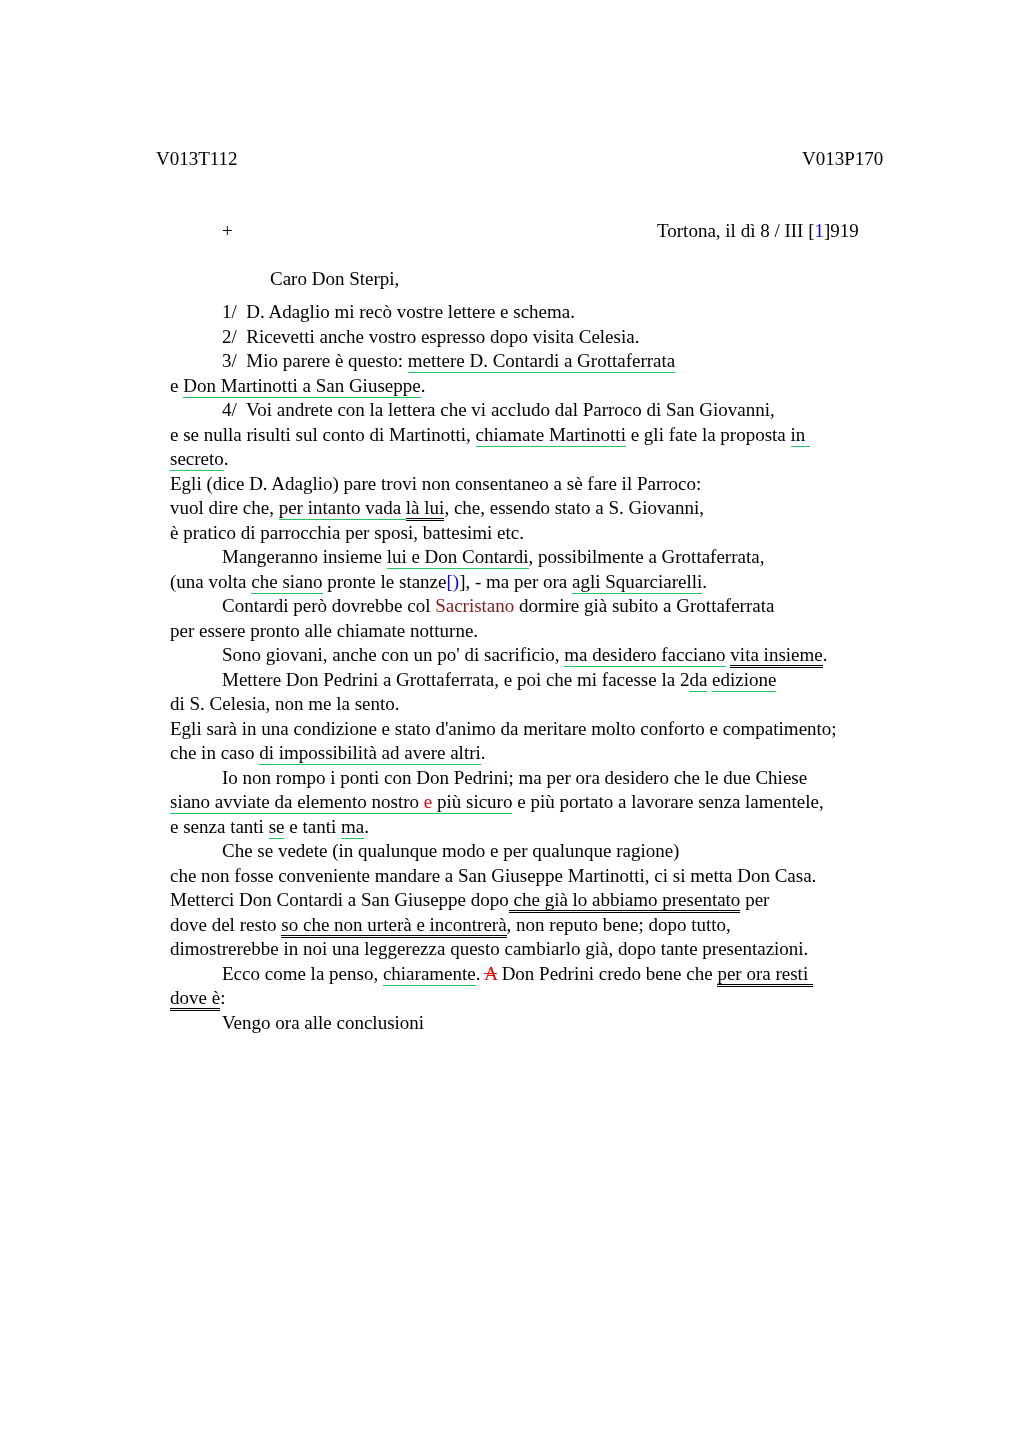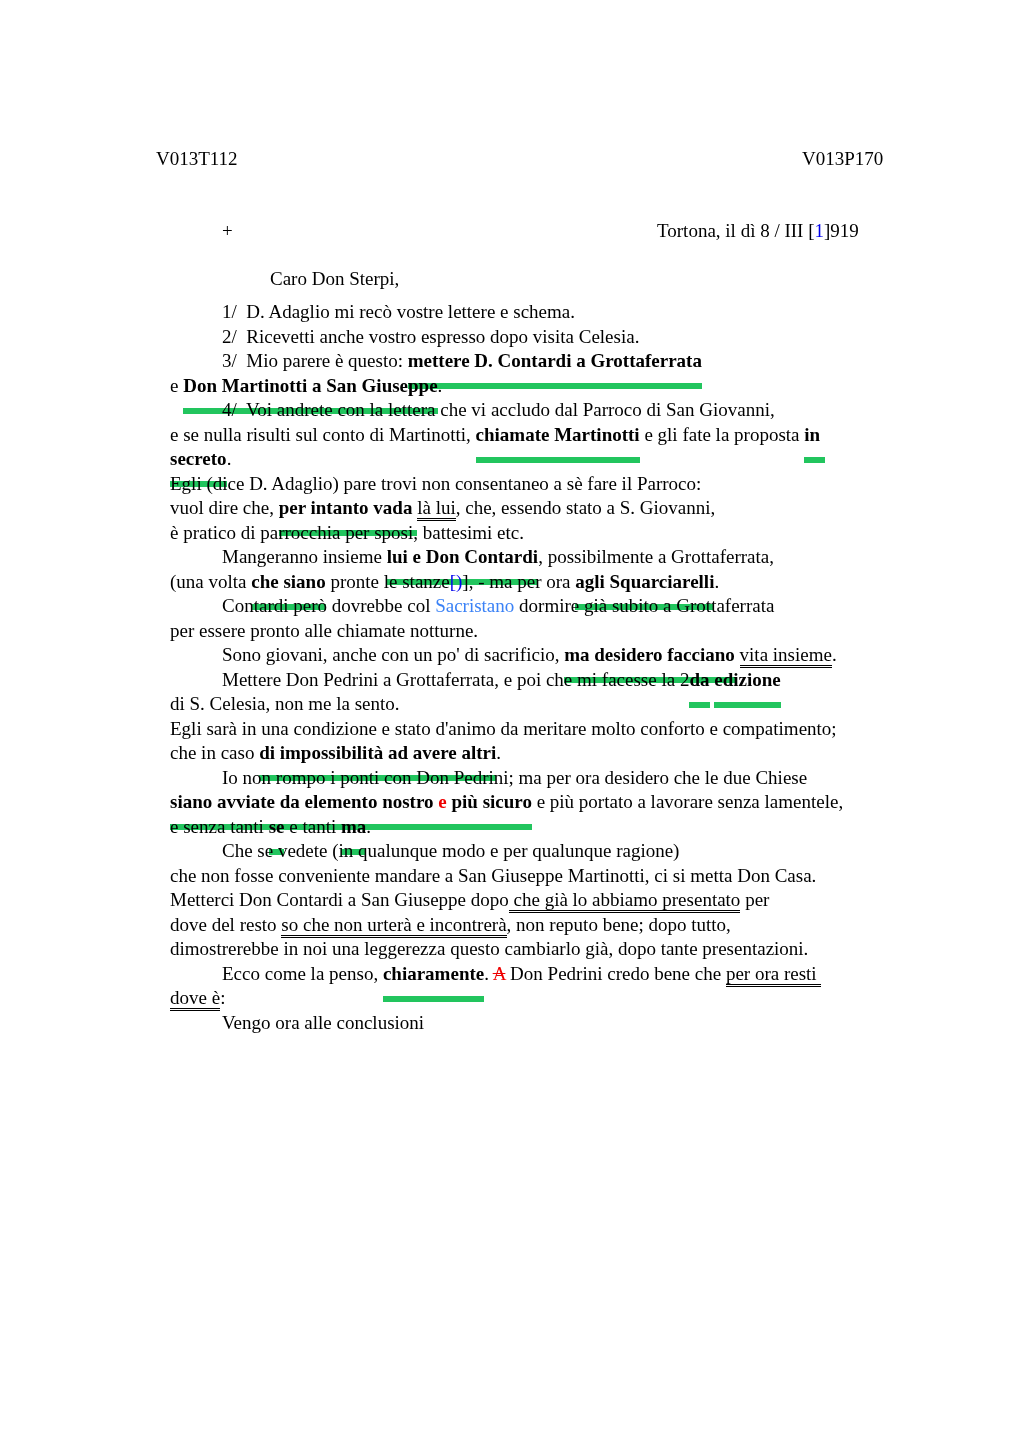--- a/index.html
+++ b/index.html
@@ -11,24 +11,24 @@
   .page{position:relative;width:1024px;height:1450px;background:#fff;overflow:hidden;}
   .abs{position:absolute;white-space:pre;}
   .hdr-left{left:156px;top:148px;}
   .hdr-right{left:802px;top:148px;}
   .cross{left:222px;top:220px;}
   .dateline{left:657px;top:220px;}
   .salutation{left:222px;top:268px;margin-left:48px;}
   .letter-body{position:absolute;left:170px;top:300px;width:830px;}
   .line{line-height:24.5px;min-height:24.5px;white-space:pre;}
   .line.indent{padding-left:52px;}
-  .u{border-bottom:6px solid #22c55e;padding-bottom:12px;font-weight:bold;}
+  .u{border-bottom:1px solid #22c55e;padding-bottom:1px;}
   .uu{border-bottom:3px double #000;}
   .c-blue{color:#0000ee;}
-  .c-magenta{color:#3b82f6;}
+  .c-magenta{color:#7f1d1d;}
   .c-red{color:#ee0000;}
   .strike{text-decoration:line-through;}
 </style>
 </head>
 <body>
 
 <div class="page">
   <div class="abs hdr-left">V013T112</div>
   <div class="abs hdr-right">V013P170</div>
   <div class="abs cross">+</div>

